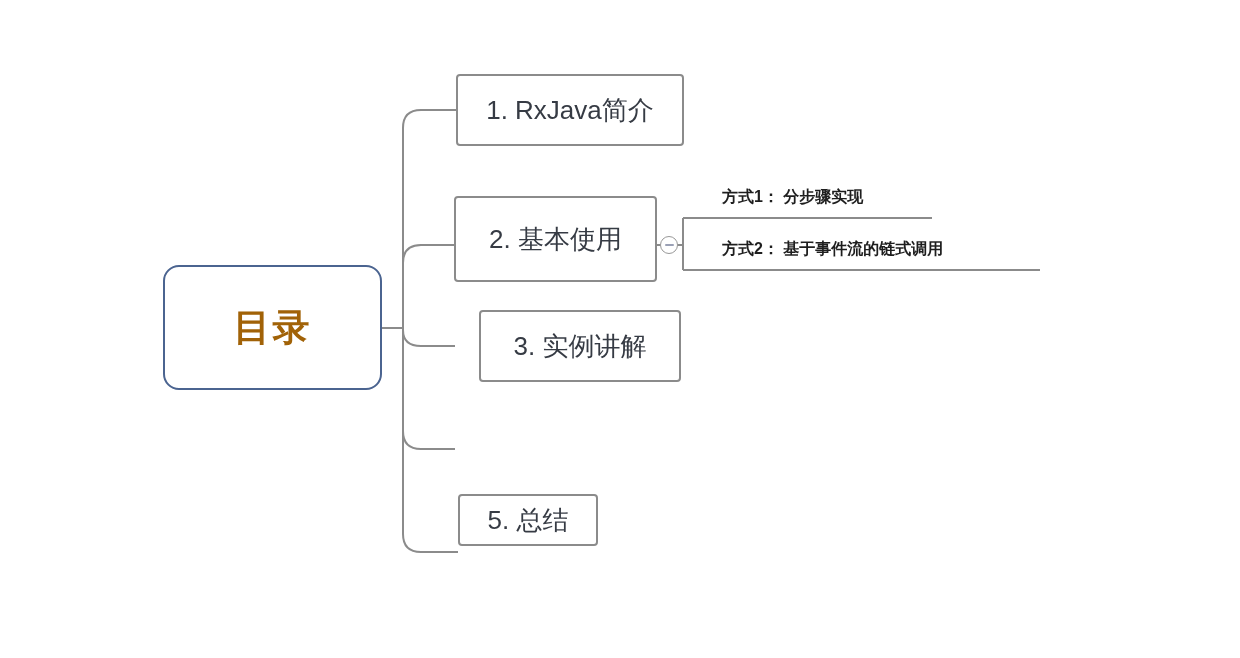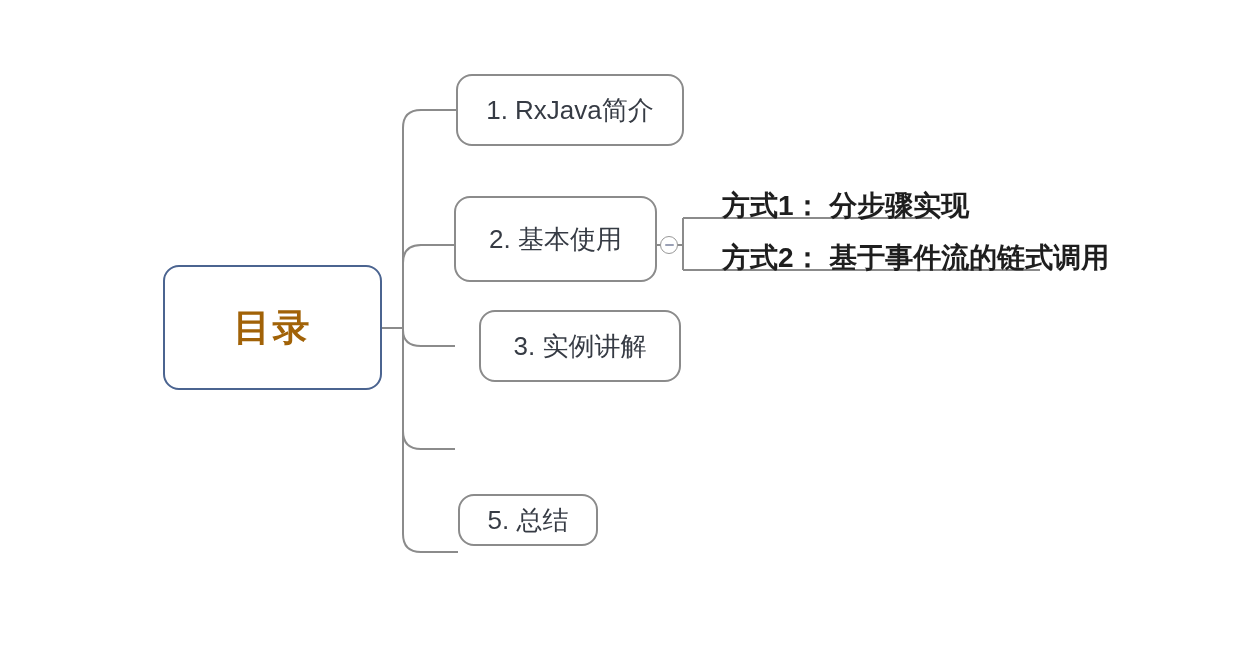--- a/index.html
+++ b/index.html
@@ -22,21 +22,21 @@
     height: 658px;
   }
   .topic {
     position: absolute;
     box-sizing: border-box;
     background: #ffffff;
     display: flex;
     align-items: center;
     justify-content: center;
     border: 2px solid #8b8b8b;
-    border-radius: 16px;
+    border-radius: 4px;
     color: #363b44;
     font-size: 26px;
     white-space: nowrap;
     cursor: default;
   }
   .topic.root {
     left: 163px; top: 265px;
     width: 219px; height: 125px;
     border: 2px solid #4b6490;
     border-radius: 16px;
@@ -47,21 +47,21 @@
   }
   .topic.n1 { left: 456px; top: 74px;  width: 228px; height: 72px; }
   .topic.n2 { left: 454px; top: 196px; width: 203px; height: 86px; }
   .topic.n3 { left: 479px; top: 310px; width: 202px; height: 72px; }
   .topic.n4 { left: 455px; top: 413px; width: 203px; height: 72px; }
   .topic.n5 { left: 458px; top: 494px; width: 140px; height: 52px; }
 
   .subtopic {
     position: absolute;
     left: 722px;
-    font-size: 28px;
+    font-size: 16px;
     font-weight: bold;
     color: #1e1e1e;
     white-space: nowrap;
     cursor: default;
   }
   .subtopic.s1 { top: 187px; }
   .subtopic.s2 { top: 239px; }
 
   .collapse-btn {
     position: absolute;

